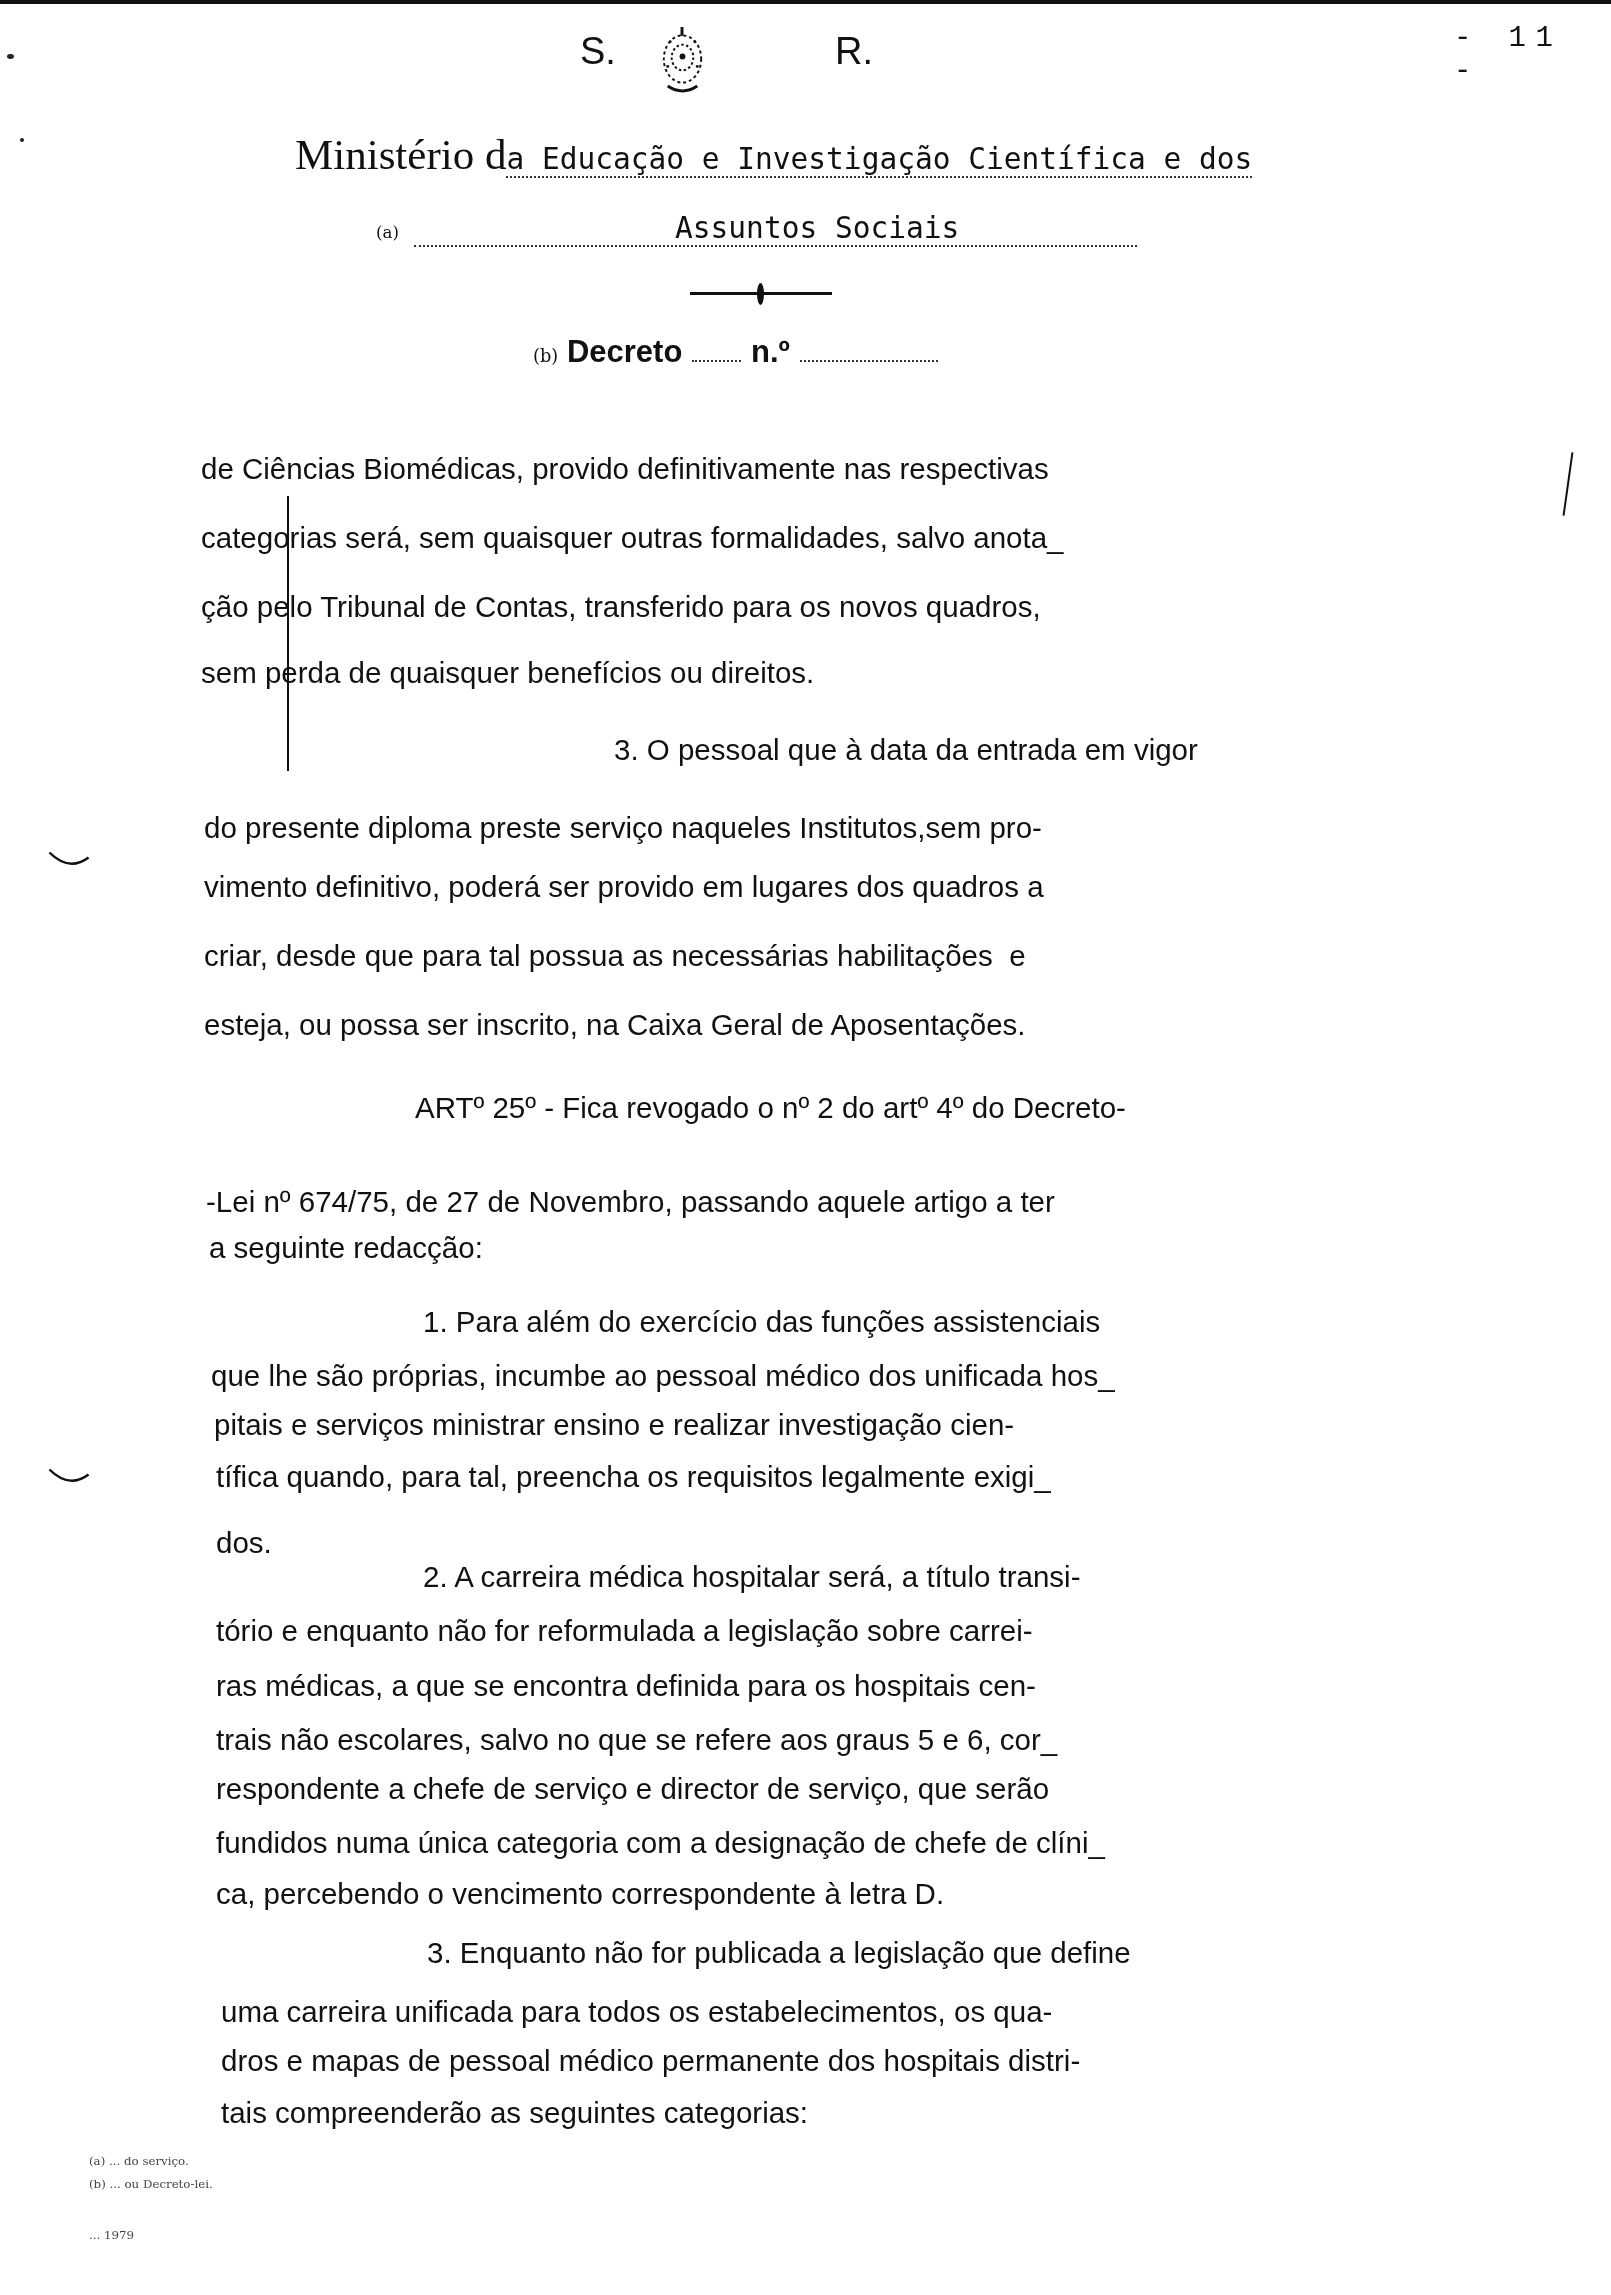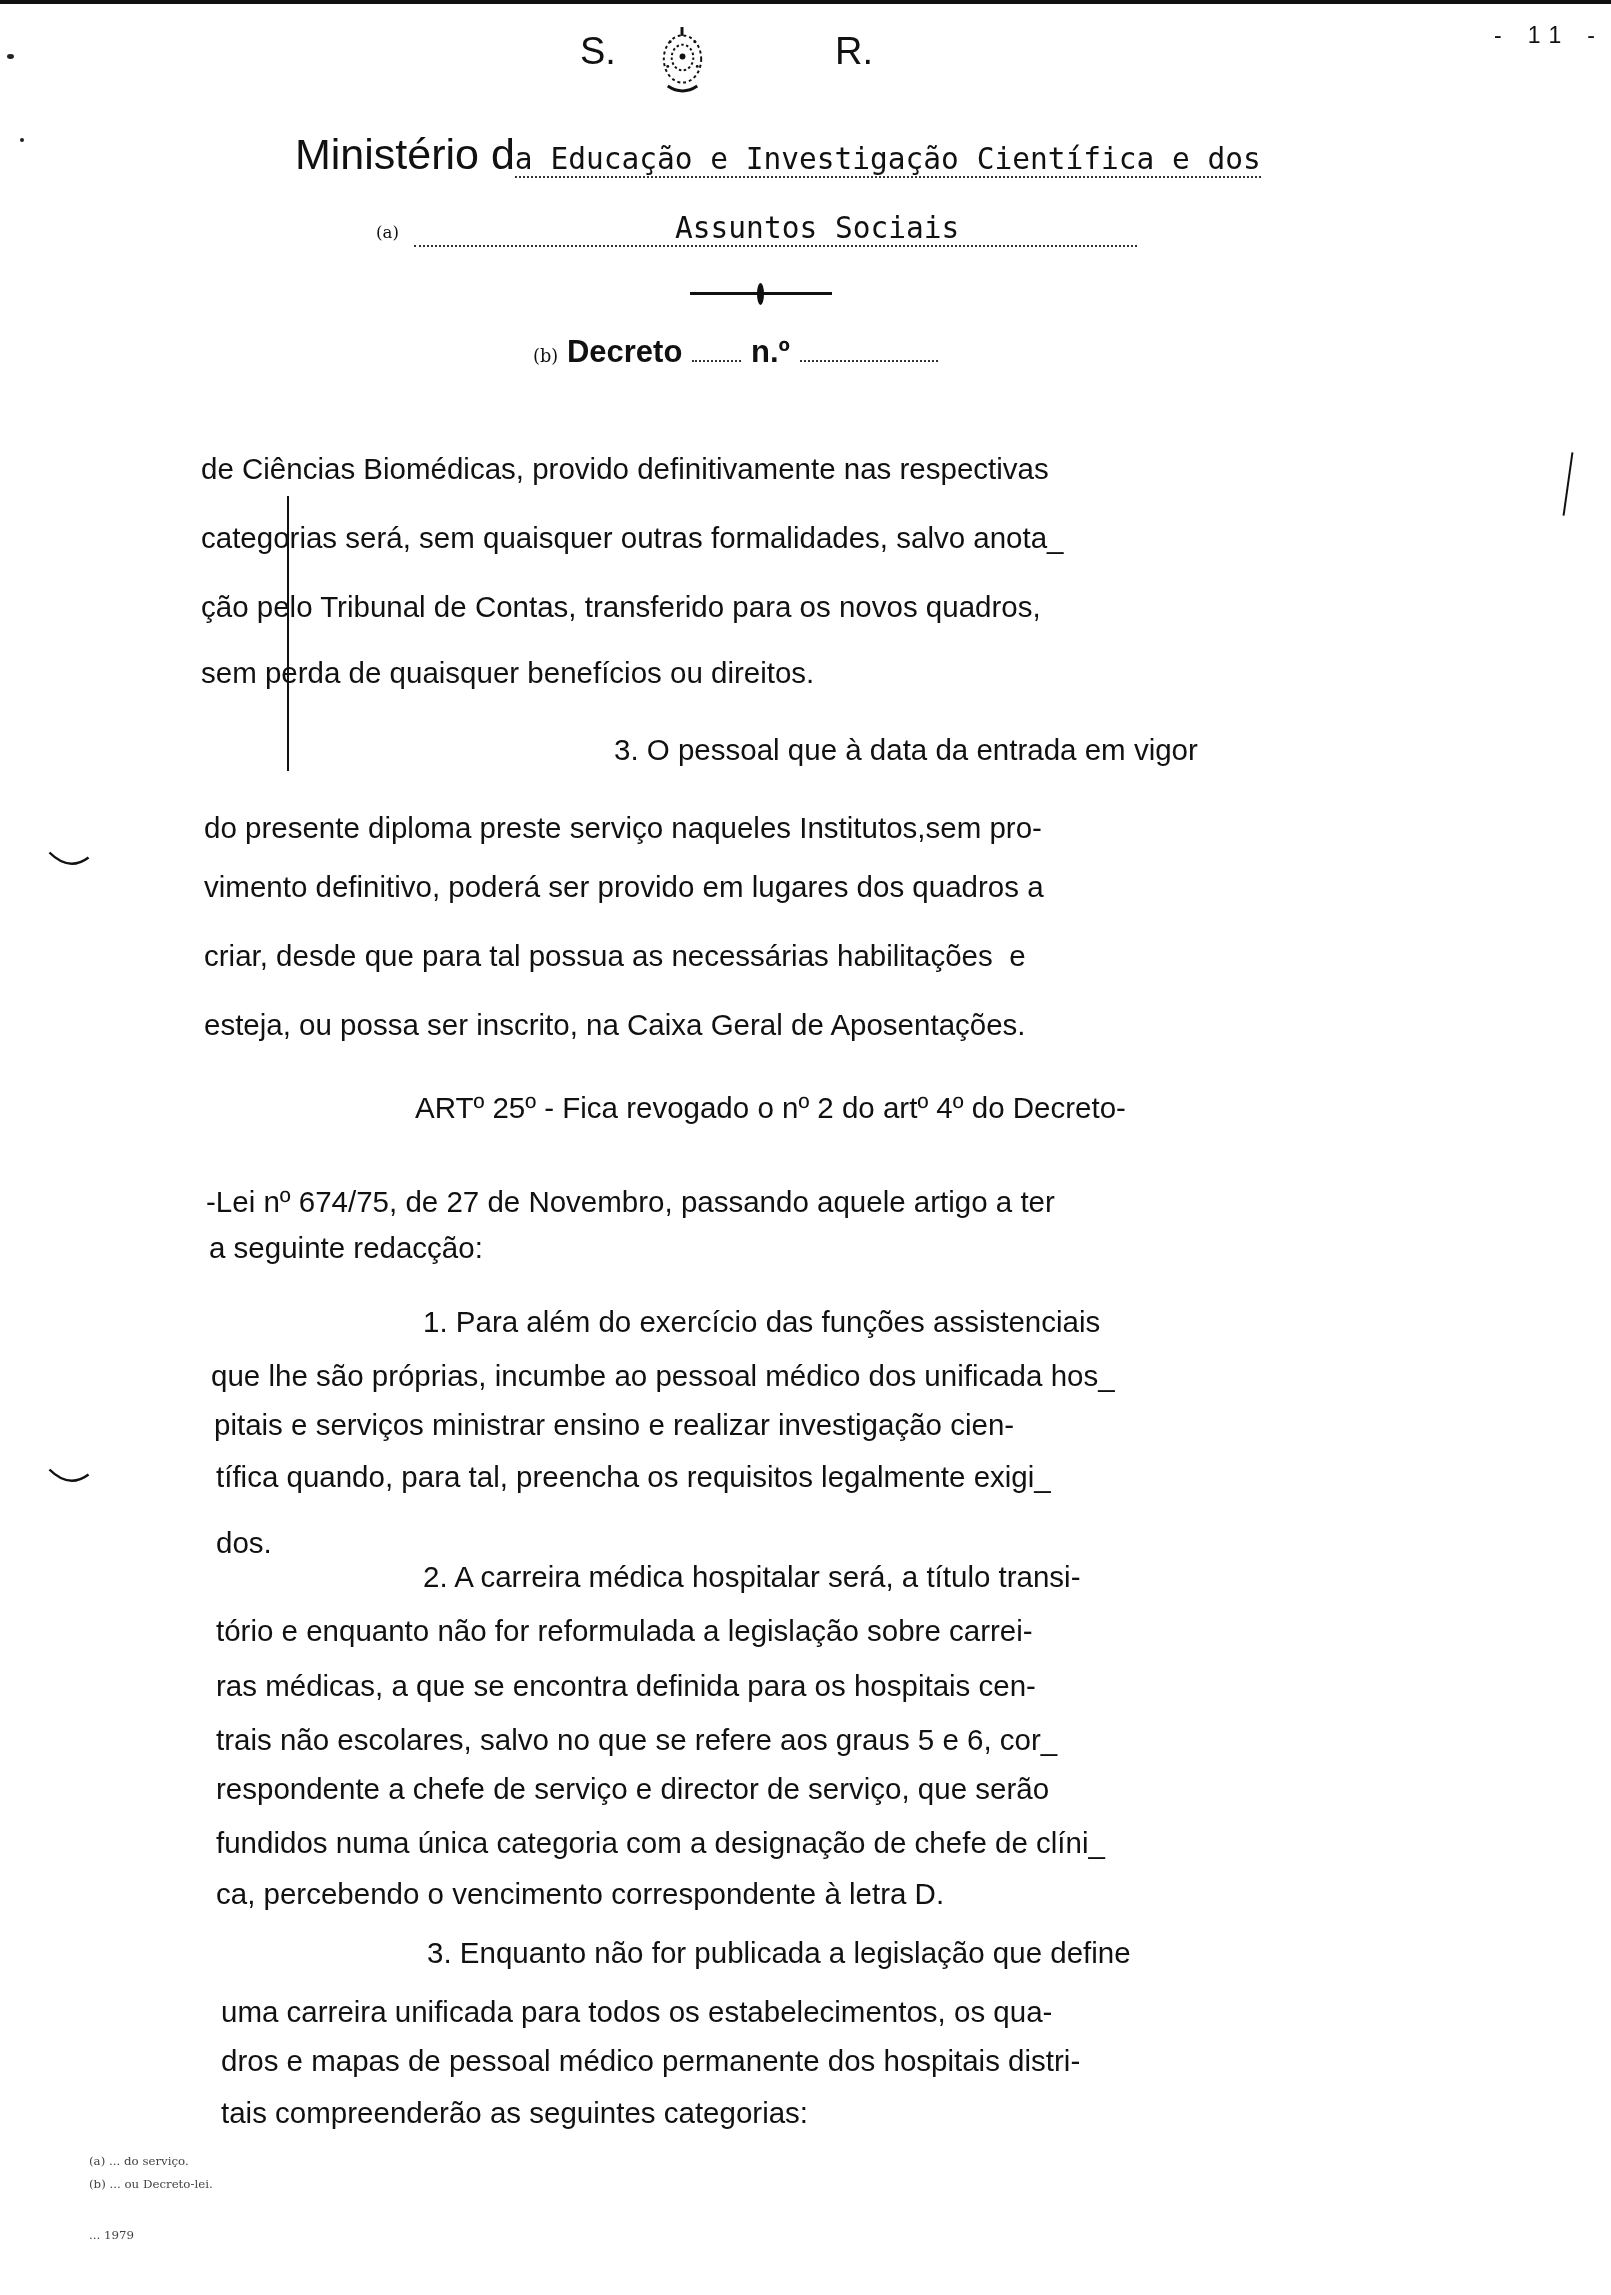--- a/index.html
+++ b/index.html
@@ -1,22 +1,22 @@
 <!DOCTYPE html>
 <html style="font-size:7.9px"><head>
 <meta charset="utf-8">
 <style>
   html, body { margin:0; padding:0; background:#ffffff; }
   body { width:1612px; height:2295px; position:relative; overflow:hidden; color:#111; }
   .topline { position:absolute; left:0; top:0; width:1612px; height:3.9px; background:#111; }
-  .page-num { position:absolute; left:1494px; top:22px; font-family:Liberation Sans, sans-serif; font-size:23px; letter-spacing:9.8px; }
+  .page-num { position:absolute; left:1454px; top:22px; font-family:Liberation Mono, monospace; font-size:29px; letter-spacing:9.8px; }
   .sr { position:absolute; top:29.5px; font-family:"Liberation Sans", sans-serif; font-size:38px; }
   .emblem { position:absolute; left:653px; top:22px; width:59px; height:74px; }
   .ministry { position:absolute; left:295px; top:130px; font-family:"DejaVu Sans Mono", monospace; font-size:29.5px; white-space:nowrap; }
-  .ministry .big { font-family:Liberation Sans, sans-serif; font-size:43px;text-align:right; }
+  .ministry .big { font-family:Liberation Serif, serif; font-size:43px;text-align:right; }
   .ministry .lead { border-bottom:2px dotted #333; }
   .dept-row { position:absolute; left:376px; top:211px; font-family:"DejaVu Sans Mono", monospace; font-size:29.5px; white-space:nowrap; }
   .dept-row .marker { font-family:"DejaVu Serif", serif; font-size:16.7px; margin-right:14.7px; }
   .dept-row .value { display:inline-block; width:639px; padding-left:84px; border-bottom:2px dotted #333;text-align:center; }
   .divider { position:absolute; left:690px; top:292px; width:142px; height:3.4px; background:#111; }
   .divider-mark { position:absolute; left:757px; top:283px; width:6.9px; height:21.6px; background:#111; border-radius:50%; }
   .decreto-row { position:absolute; left:533px; top:334px; font-family:"Liberation Sans", sans-serif; font-size:31px; font-weight:bold; white-space:nowrap; }
   .decreto-row .marker { font-family:"DejaVu Serif", serif; font-size:17.7px; font-weight:normal; margin-right:8.8px; }
   .decreto-row .dots-short { display:inline-block; width:49px; border-bottom:2px dotted #333; margin:0 9.8px; }
   .decreto-row .dots-long { display:inline-block; width:138px; border-bottom:2px dotted #333; margin-left:9.8px; }

